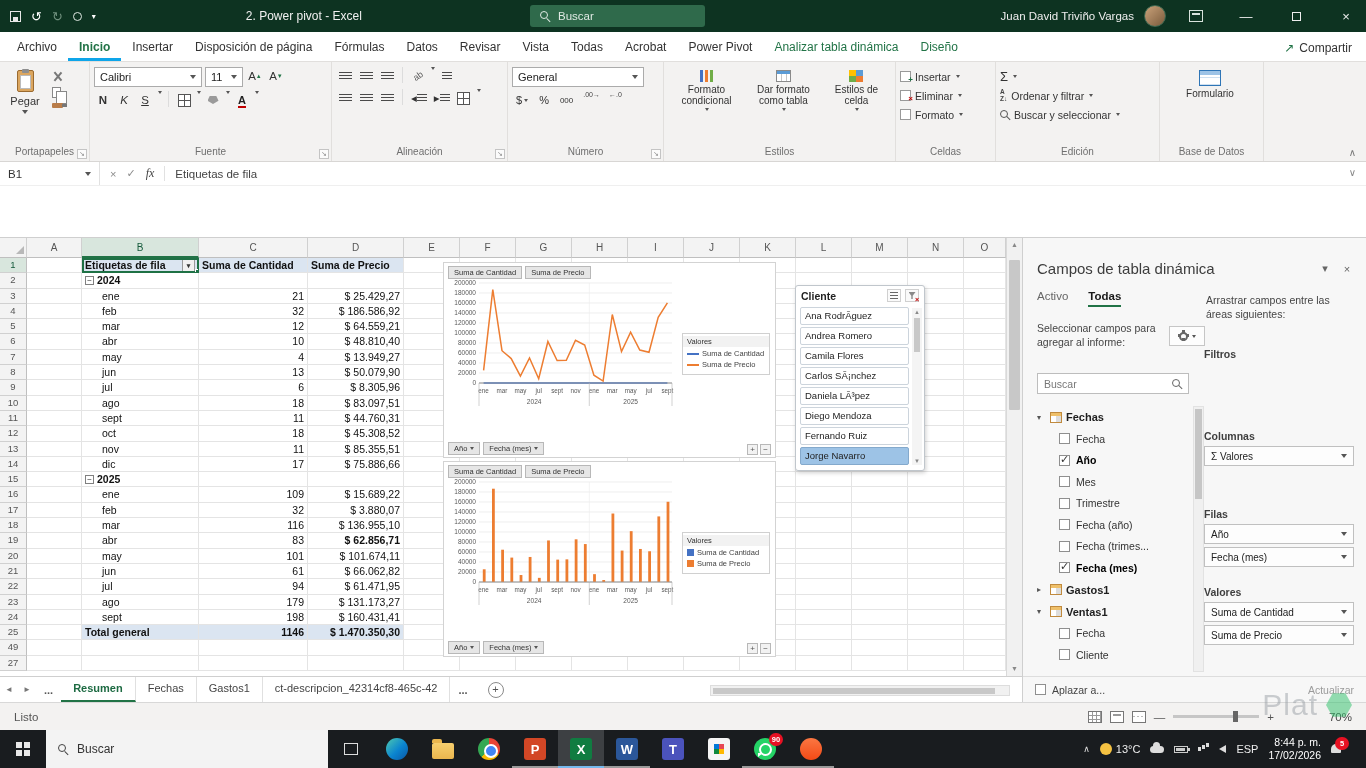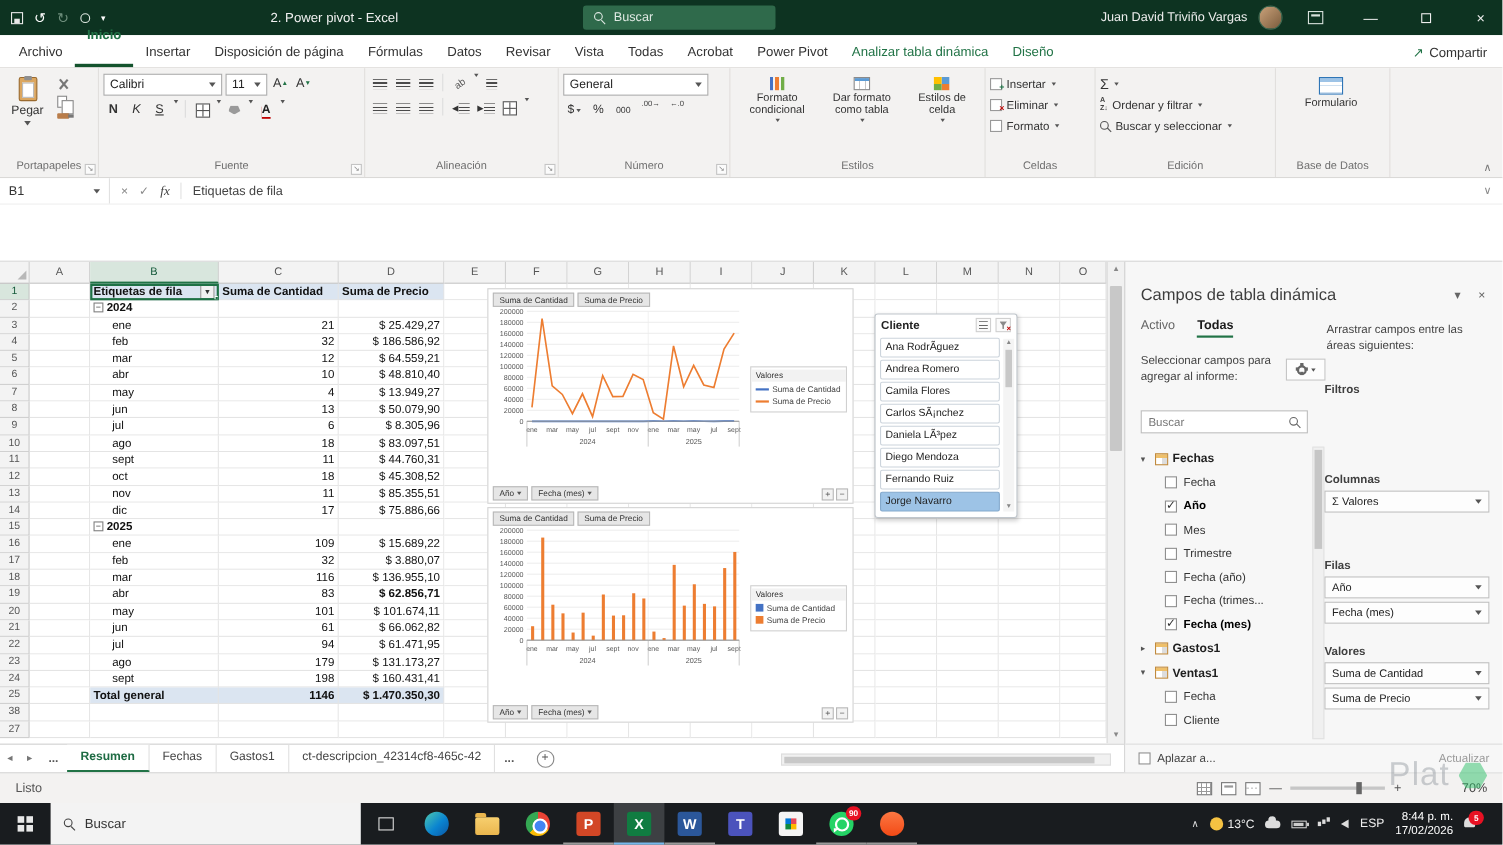--- a/index.html
+++ b/index.html
@@ -23,21 +23,21 @@
 .rdo-ico::after{content:"";position:absolute;left:2px;top:2px;width:8px;height:2px;background:#d8e2dc}
 .tb-ctl{width:40px;height:32px;display:flex;align-items:center;justify-content:center;font-size:13px;color:#eee}
 .restore-box{width:9px;height:9px;border:1.3px solid #eee;display:inline-block}
 .mag{display:inline-block;width:10px;height:10px;position:relative;flex:none}
 .mag::before{content:"";position:absolute;left:0;top:0;width:6px;height:6px;border:1.4px solid currentColor;border-radius:50%}
 .mag::after{content:"";position:absolute;left:6.5px;top:6.5px;width:4.5px;height:1.4px;background:currentColor;transform:rotate(45deg);transform-origin:0 0}
 
 
 .rtab-row{position:absolute;top:32px;left:0;width:1366px;height:30px;background:#fff;border-bottom:1px solid #e1dfdd;display:flex;align-items:flex-end;padding:0 6px;gap:2px}
 .rtab{padding:6px 11px 7px;font-size:12px;color:#333;white-space:nowrap}
-.rtab.active{border-bottom:3px solid #14532d;padding-bottom:20px;color:#217346;font-weight:bold}
+.rtab.active{border-bottom:3px solid #0ea5e9;padding-bottom:4px;color:#217346;font-weight:bold}
 .rtab.ctx{color:#217346}
 .share-btn{position:absolute;right:14px;bottom:6px;display:flex;align-items:center;gap:5px;font-size:12px;color:#333}
 .share-btn i{color:#217346;font-style:normal;font-size:12px}
 
 
 .ribbon{position:absolute;top:62px;left:0;width:1366px;height:100px;background:#f3f2f1;border-bottom:1px solid #d8d6d4;display:flex}
 .rgroup{display:flex;flex-direction:column;justify-content:space-between;padding:5px 4px 2px;border-right:1px solid #e1dfdd;height:100%;position:relative;flex:none}
 .rg-label{text-align:center;font-size:10px;color:#6f6f6f;height:14px;line-height:13px}
 .dlg{position:absolute;right:2px;bottom:2px;font-size:7px;color:#888;border:1px solid #c4c4c4;width:10px;height:10px;line-height:8px;text-align:center;background:#fbfbfb}
 .tri{width:0;height:0;border-left:3px solid transparent;border-right:3px solid transparent;border-top:4px solid #555;display:inline-block}
@@ -989,21 +989,21 @@
           <div class="g-cell" style="width: 56px;"></div>
           <div class="g-cell" style="width: 56px;"></div>
           <div class="g-cell" style="width: 56px;"></div>
           <div class="g-cell" style="width: 56px;"></div>
           <div class="g-cell" style="width: 56px;"></div>
           <div class="g-cell" style="width: 56px;"></div>
           <div class="g-cell" style="width: 56px;"></div>
           <div class="g-cell" style="width: 42px;"></div>
         </div>
         <div class="grid-row">
-          <div class="row-hdr">38</div>
+          <div class="row-hdr">49</div>
           <div class="g-cell" style="width: 55px;"></div>
           <div class="g-cell" style="width: 117px;"></div>
           <div class="g-cell" style="width: 109px;"></div>
           <div class="g-cell" style="width: 96px;"></div>
           <div class="g-cell" style="width: 56px;"></div>
           <div class="g-cell" style="width: 56px;"></div>
           <div class="g-cell" style="width: 56px;"></div>
           <div class="g-cell" style="width: 56px;"></div>
           <div class="g-cell" style="width: 56px;"></div>
           <div class="g-cell" style="width: 56px;"></div>

